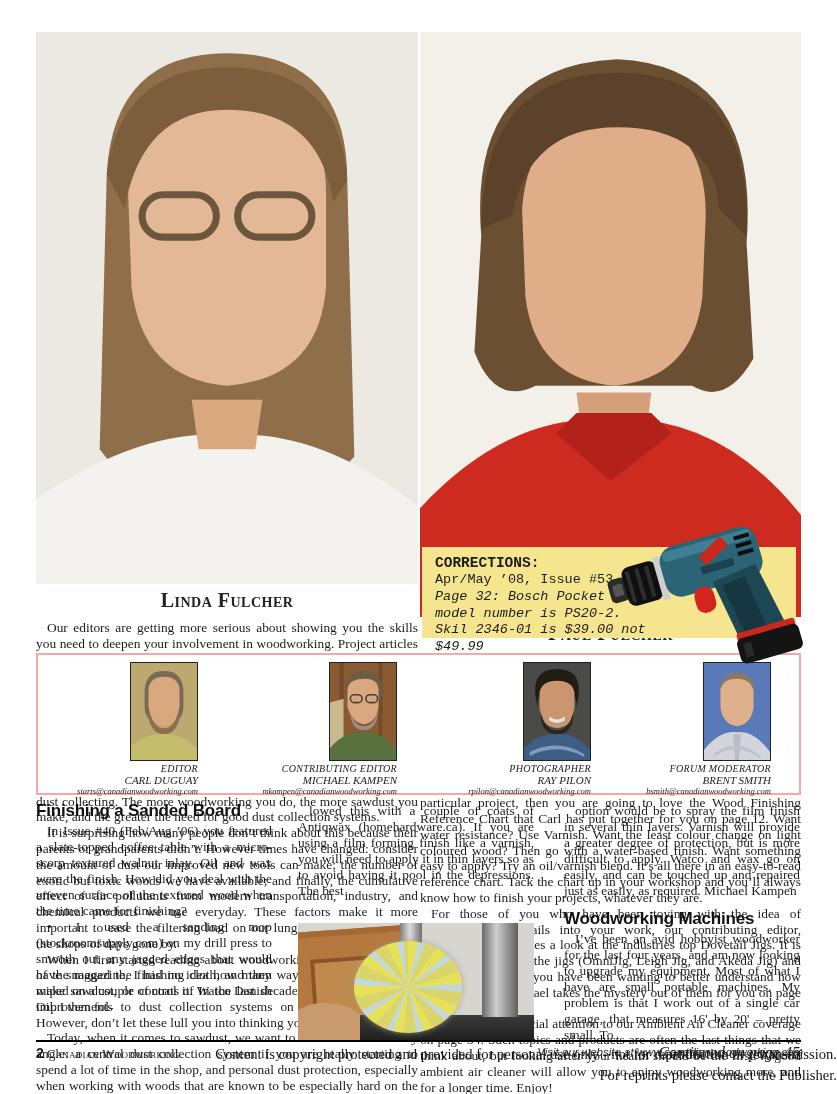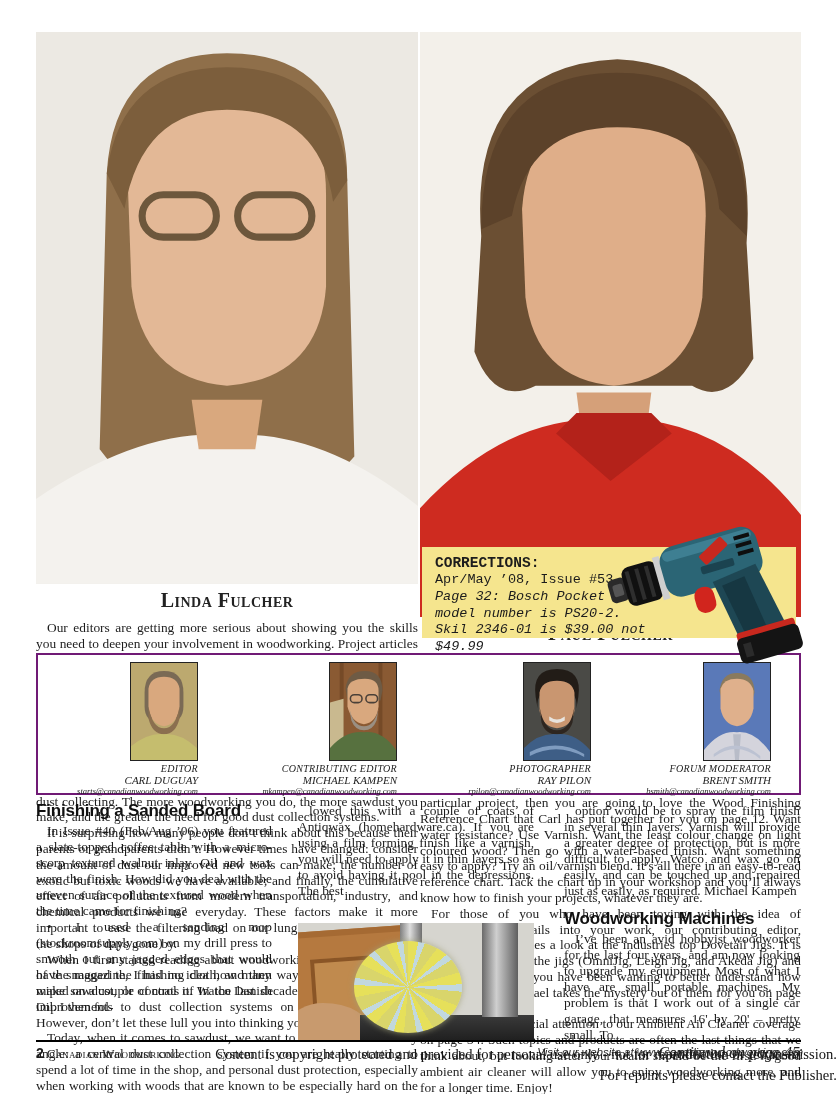--- a/index.html
+++ b/index.html
@@ -33,21 +33,21 @@
   .corrections .c-title { font-size:14.5px; font-weight:bold; line-height:17px; }
   .corrections .c-line  { font-size:13.5px; line-height:16.8px; width:250px; }
   .corrections .c-italic { font-style:italic; }
 
   .drill-wrap { position:absolute; left:596px; top:495px; width:214px; height:186px; z-index:3; }
   .drill-wrap svg { width:100%; height:100%; display:block; }
 
   
   .staff-strip {
     position:absolute; left:36px; top:653px; width:765px; height:142px;
-    border:2px solid #701a75; background:#fff;
+    border:2px solid #fca5a5; background:#fff;
   }
   .staff-photo { position:absolute; top:7px; width:68px; height:99px; border:1px solid #222; }
   .staff-photo svg { width:100%; height:100%; display:block; }
   .staff-caption { position:absolute; top:108px; text-align:right; font-style:italic; color:#222; }
   .staff-caption .s-role  { font-size:10px;  line-height:11px; letter-spacing:0.3px; }
   .staff-caption .s-name  { font-size:11px;  line-height:12px; }
   .staff-caption .s-email { font-size:8.5px; line-height:10px; }
 
   
   .qa { position:absolute; left:36px; top:803px; width:765px; }

